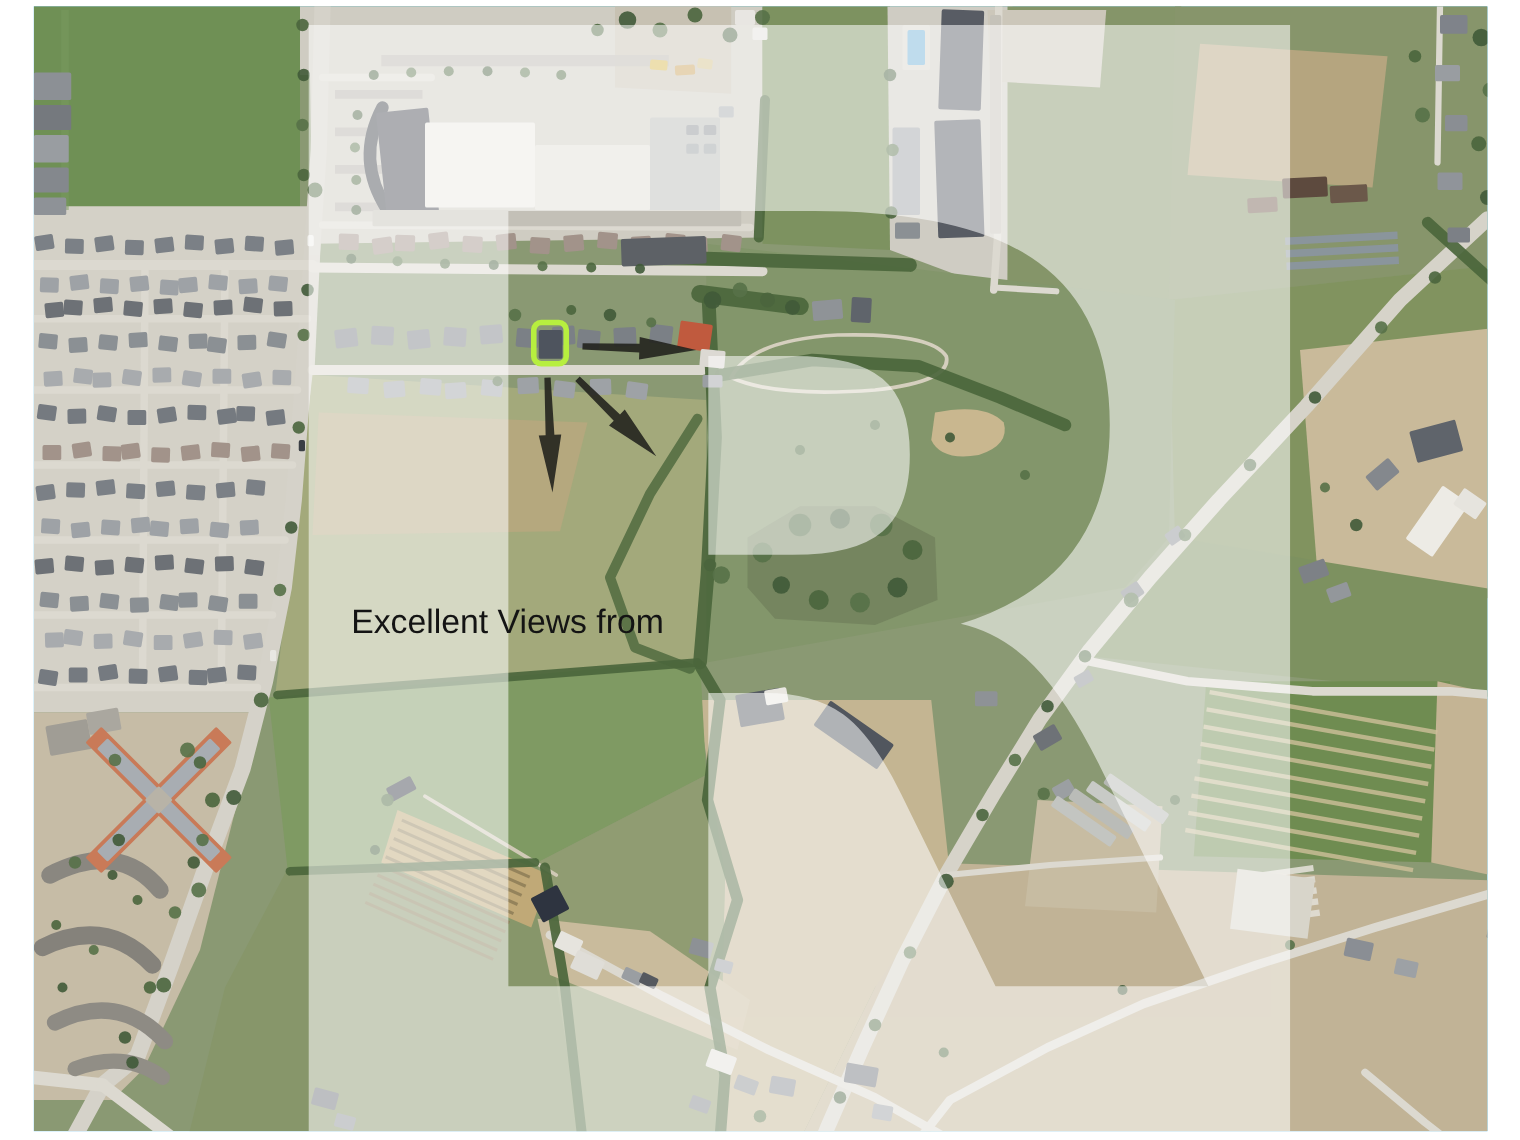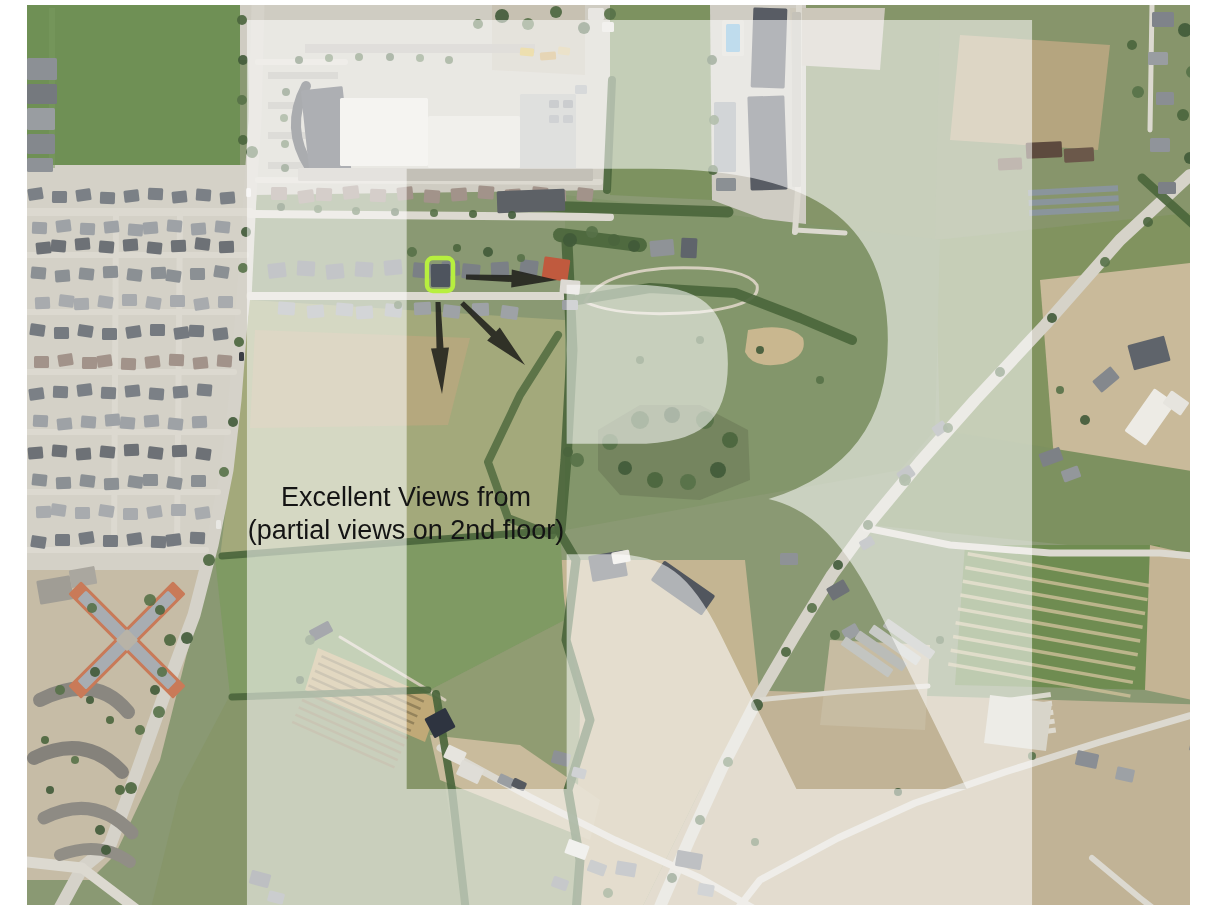--- a/index.html
+++ b/index.html
@@ -525,17 +525,16 @@
             <text x="10" y="94" font-family="DejaVu Sans, sans-serif" font-weight="bold" font-size="104" fill="#000">R</text>
           </mask>
         </defs>
         <rect x="0" y="0" width="96" height="110" fill="#ffffff" mask="url(#rmask)"></rect>
       </svg>
 
     </div>
 
     <div class="caption">
       <span>Excellent Views from</span>
-      <span>(partial views on 2nd floor)</span>
     </div>
 
   </div>
 </div>
 
 </body></html>

